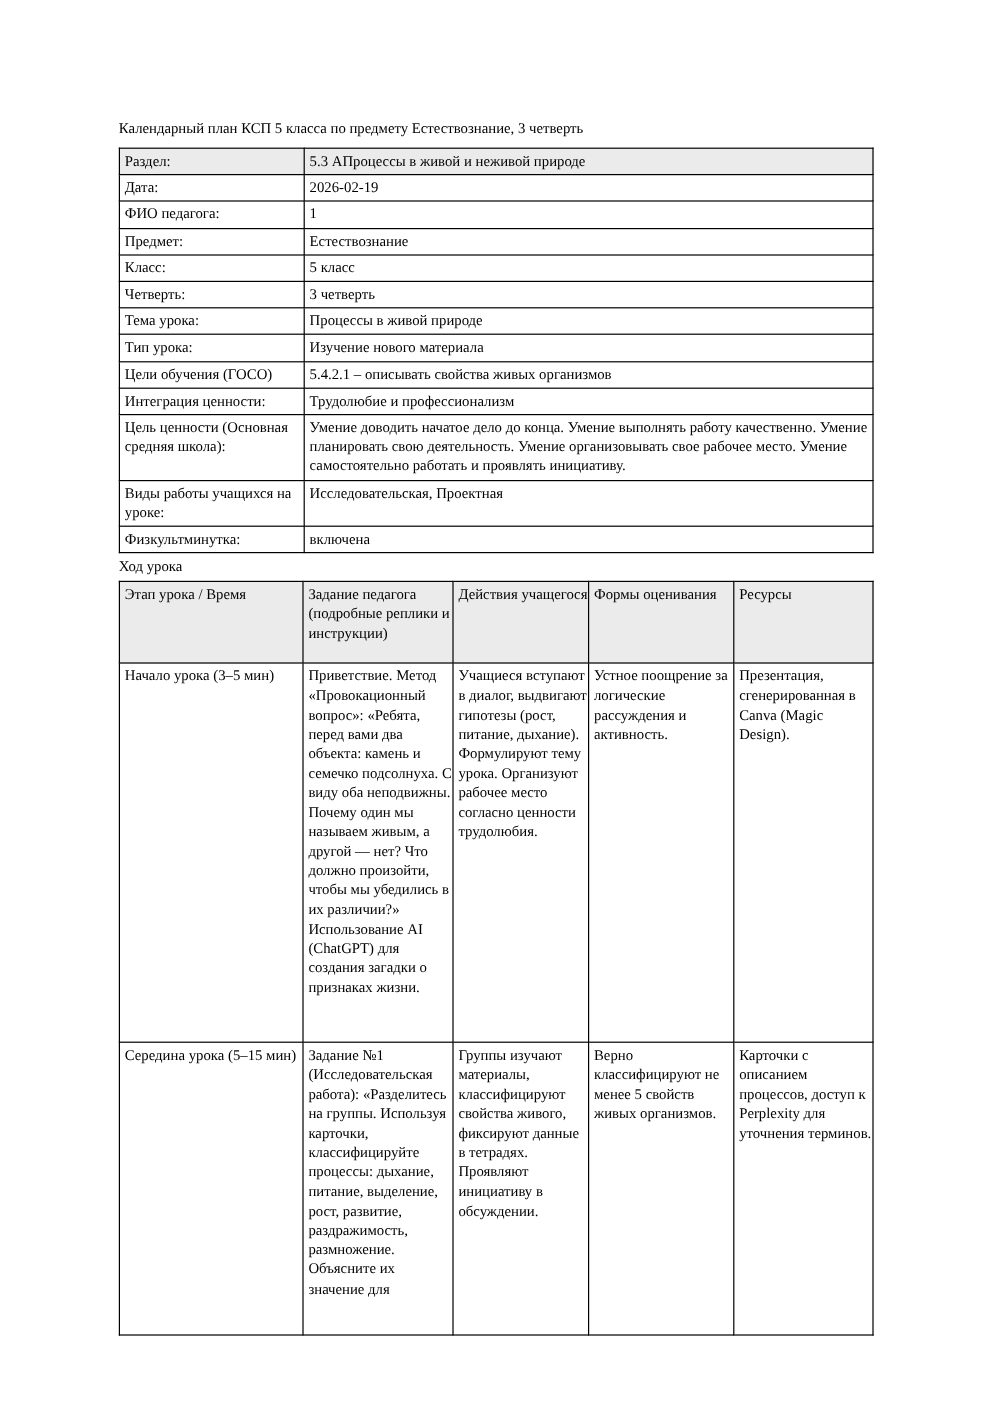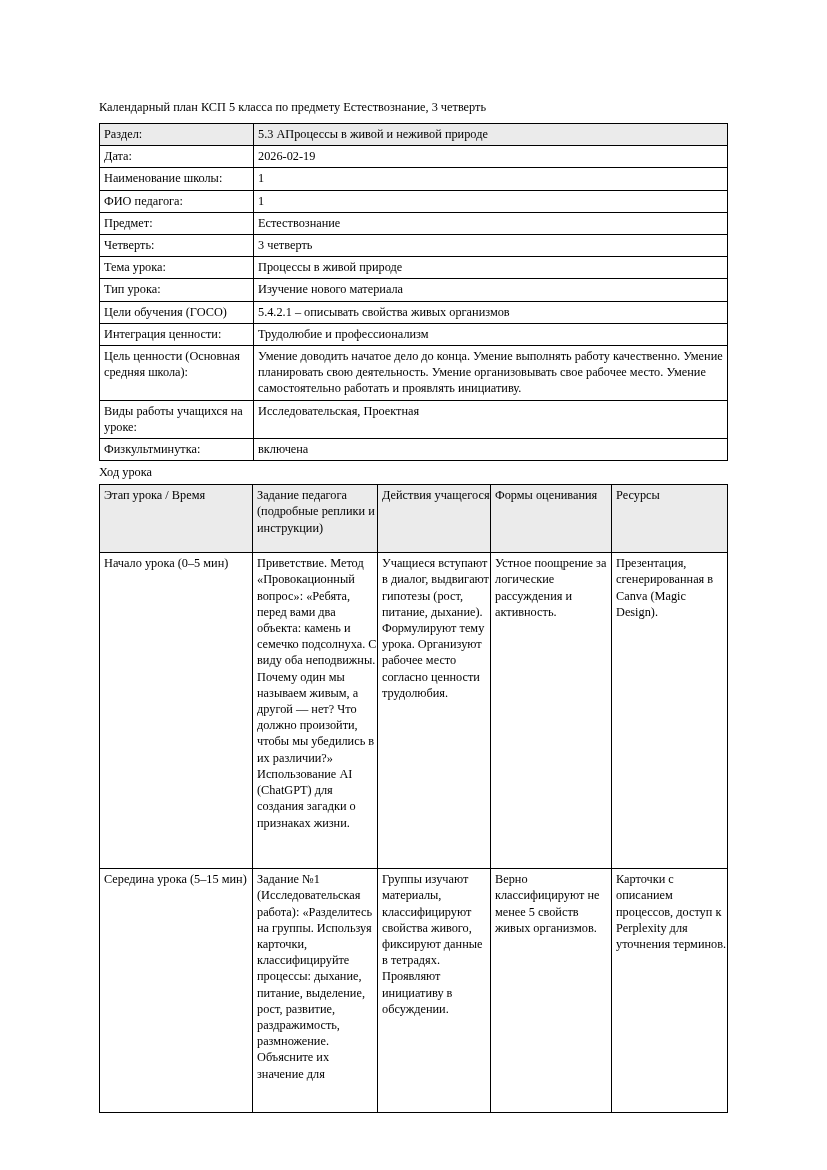--- a/index.html
+++ b/index.html
@@ -90,30 +90,30 @@
       <tbody>
         <tr class="shaded">
           <td>Раздел:</td>
           <td>5.3 АПроцессы в живой и неживой природе</td>
         </tr>
         <tr>
           <td>Дата:</td>
           <td>2026-02-19</td>
         </tr>
         <tr>
-          <td>Наименование школы:</td>
-          <td>1</td>
-        </tr>
-        <tr>
           <td>ФИО педагога:</td>
           <td>1</td>
         </tr>
         <tr>
           <td>Предмет:</td>
           <td>Естествознание</td>
+        </tr>
+        <tr>
+          <td>Класс:</td>
+          <td>5 класс</td>
         </tr>
         <tr>
           <td>Четверть:</td>
           <td>3 четверть</td>
         </tr>
         <tr>
           <td>Тема урока:</td>
           <td>Процессы в живой природе</td>
         </tr>
         <tr>
@@ -157,21 +157,21 @@
         <tr>
           <td>Этап урока / Время</td>
           <td>Задание педагога (подробные реплики и инструкции)</td>
           <td>Действия учащегося</td>
           <td>Формы оценивания</td>
           <td>Ресурсы</td>
         </tr>
       </thead>
       <tbody>
         <tr class="row-1">
-          <td>Начало урока (0–5 мин)</td>
+          <td>Начало урока (3–5 мин)</td>
           <td>Приветствие. Метод «Провокационный вопрос»: «Ребята, перед вами два объекта: камень и семечко подсолнуха. С виду оба неподвижны. Почему один мы называем живым, а другой — нет? Что должно произойти, чтобы мы убедились в их различии?» Использование AI (ChatGPT) для создания загадки о признаках жизни.</td>
           <td>Учащиеся вступают в диалог, выдвигают гипотезы (рост, питание, дыхание). Формулируют тему урока. Организуют рабочее место согласно ценности трудолюбия.</td>
           <td>Устное поощрение за логические рассуждения и активность.</td>
           <td>Презентация, сгенерированная в Canva (Magic Design).</td>
         </tr>
         <tr class="row-2">
           <td>Середина урока (5–15 мин)</td>
           <td>Задание №1 (Исследовательская работа): «Разделитесь на группы. Используя карточки, классифицируйте процессы: дыхание, питание, выделение, рост, развитие, раздражимость, размножение. Объясните их значение для</td>
           <td>Группы изучают материалы, классифицируют свойства живого, фиксируют данные в тетрадях. Проявляют инициативу в обсуждении.</td>
           <td>Верно классифицируют не менее 5 свойств живых организмов.</td>

